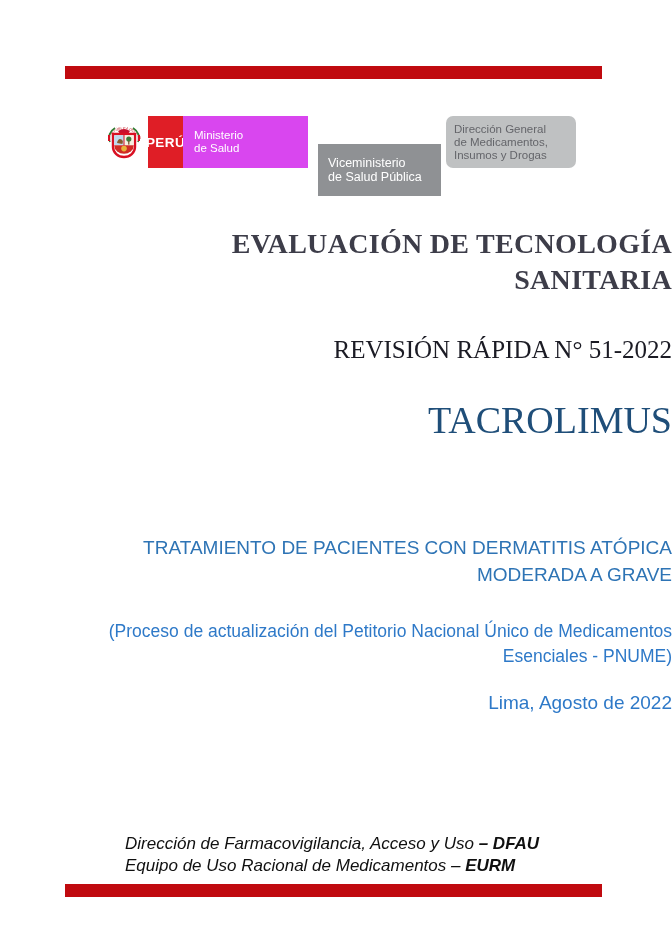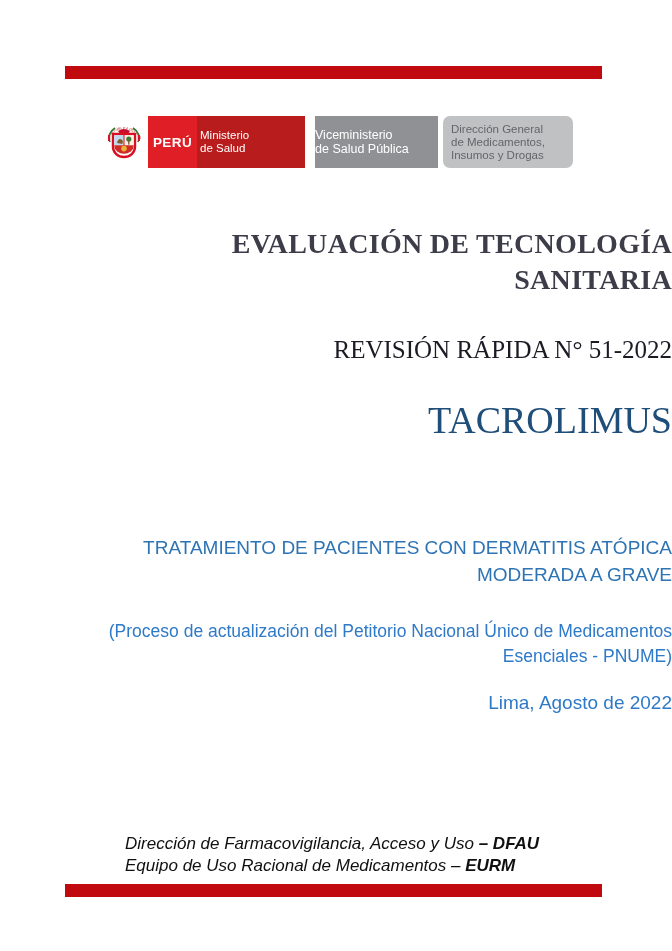--- a/index.html
+++ b/index.html
@@ -8,28 +8,28 @@
     background:#ffffff; overflow:hidden;
     font-family:"Liberation Sans", sans-serif;
   }
   .bar { position:absolute; left:65px; width:537px; height:13px; background:#C00A0F; }
   .bar-top { top:66px; }
   .bar-bottom { top:884px; }
 
   .banner { position:absolute; left:100px; top:116px; height:52px; display:flex; }
   .banner > div { height:52px; box-sizing:border-box; }
   .emblem-box { width:48px; background:#ffffff; display:flex; align-items:center; justify-content:center; }
-  .peru-box { width:49px; background:#DF1E26; color:#ffffff; font-weight:bold;
+  .peru-box { width:35px; background:#DF1E26; color:#ffffff; font-weight:bold;
     font-size:13.5px; letter-spacing:.4px; display:flex; align-items:center; justify-content:center; }
-  .minsa-box { width:108px; background:#b91c1c; color:#ffffff; font-size:11.5px;
-    line-height:13.5px; display:flex; align-items:center; padding-left:3px; white-space:pre-line; }
+  .minsa-box { width:125px; background:#d946ef; color:#ffffff; font-size:11.5px;
+    line-height:13.5px; display:flex; align-items:center; padding-left:11px; white-space:pre-line; }
   .gap-a { width:10px; background:#ffffff; }
   .gap-b { width:5px;  background:#ffffff; }
   .vice-box { width:123px; background:#8F9194; color:#ffffff; font-size:12.5px;
-    line-height:14.5px; display:flex; align-items:center; white-space:pre-line; }
+    line-height:14.5px; display:flex; align-items:center; padding-left:10px; white-space:pre-line;margin-top:28px; }
   .digemid-box { width:130px; background:#BFC1C2; color:#64656A; font-size:11.5px;
     line-height:13px; display:flex; align-items:center; padding-left:8px; white-space:pre-line;border-radius:7px; }
 
   .centered { position:absolute; left:0; width:672px; text-align:right; }
   .doc-title { top:226px; font-family:"Liberation Serif", serif; font-weight:bold;
     font-size:28px; line-height:36px; color:#3D3D49; white-space:pre-line; letter-spacing:.3px; }
   .revision { top:336px; font-family:"Liberation Serif", serif; font-size:25px; color:#1B1B24; }
   .drug-name { top:398px; font-family:"Liberation Serif", serif; font-size:38px; color:#1F4E79; }
   .presentation { top:447px; font-family:"Liberation Serif", serif; font-size:30px; color:#1F4E79; }
   .indication { top:534px; font-size:19px; line-height:27px; color:#2E74B5; white-space:pre-line; }

